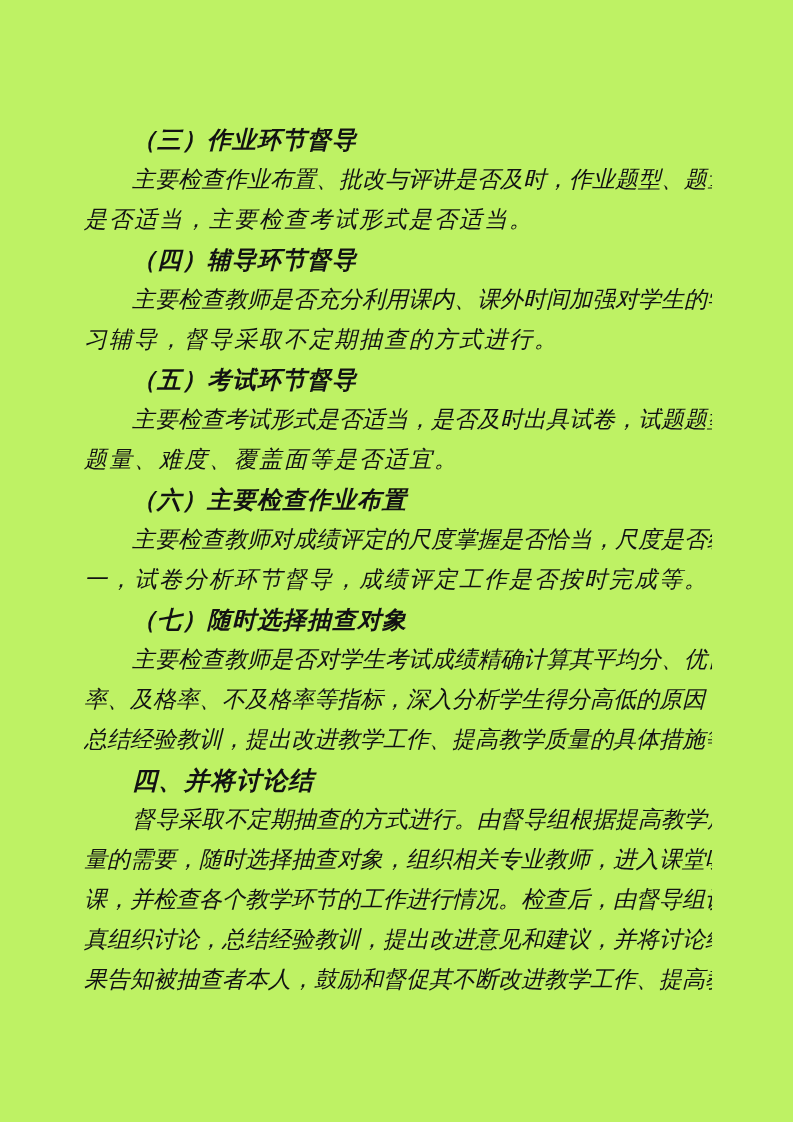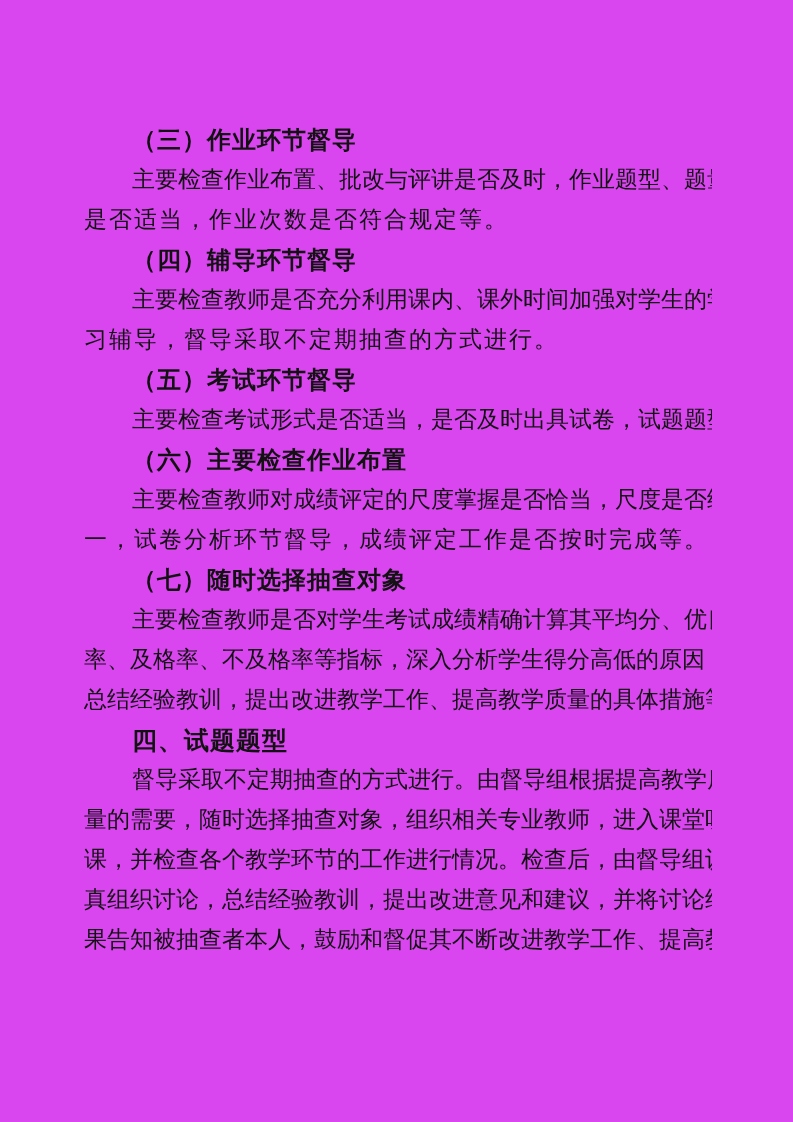--- a/index.html
+++ b/index.html
@@ -4,24 +4,25 @@
 <style>
   html, body {
     margin: 0;
     padding: 0;
     background: #ffffff;
   }
   .page {
     position: relative;
     width: 793px;
     height: 1122px;
-    background: #d946ef;
+    background: #bef264;
     overflow: hidden;
     color: #121212;
     font-family: "Liberation Serif", "DejaVu Serif", serif;
+    font-style: italic;
   }
   .content {
     position: absolute;
     left: 84px;
     top: 120px;
     width: 628px;
   }
   
   .l {
     height: 40px;
@@ -61,48 +62,49 @@
 </style>
 </head>
 <body>
 
 <div class="page">
   <section class="content">
 
     <div class="h2">（三）作业环节督导</div>
     <div>
       <div class="l first">主要检查作业布置、批改与评讲是否及时，作业题型、题量</div>
-      <div class="l end">是否适当，作业次数是否符合规定等。</div>
+      <div class="l end">是否适当，主要检查考试形式是否适当。</div>
     </div>
 
     <div class="h2">（四）辅导环节督导</div>
     <div>
       <div class="l first">主要检查教师是否充分利用课内、课外时间加强对学生的学</div>
       <div class="l end">习辅导，督导采取不定期抽查的方式进行。</div>
     </div>
 
     <div class="h2">（五）考试环节督导</div>
     <div>
       <div class="l first">主要检查考试形式是否适当，是否及时出具试卷，试题题型、</div>
+      <div class="l end">题量、难度、覆盖面等是否适宜。</div>
     </div>
 
     <div class="h2">（六）主要检查作业布置</div>
     <div>
       <div class="l first">主要检查教师对成绩评定的尺度掌握是否恰当，尺度是否统</div>
       <div class="l end">一，试卷分析环节督导，成绩评定工作是否按时完成等。</div>
     </div>
 
     <div class="h2">（七）随时选择抽查对象</div>
     <div>
       <div class="l first">主要检查教师是否对学生考试成绩精确计算其平均分、优良</div>
       <div class="l">率、及格率、不及格率等指标，深入分析学生得分高低的原因，</div>
       <div class="l">总结经验教训，提出改进教学工作、提高教学质量的具体措施等。</div>
     </div>
 
-    <div class="h1">四、试题题型</div>
+    <div class="h1">四、并将讨论结</div>
     <div>
       <div class="l first">督导采取不定期抽查的方式进行。由督导组根据提高教学质</div>
       <div class="l">量的需要，随时选择抽查对象，组织相关专业教师，进入课堂听</div>
       <div class="l">课，并检查各个教学环节的工作进行情况。检查后，由督导组认</div>
       <div class="l">真组织讨论，总结经验教训，提出改进意见和建议，并将讨论结</div>
       <div class="l">果告知被抽查者本人，鼓励和督促其不断改进教学工作、提高教</div>
     </div>
 
   </section>
 </div>

